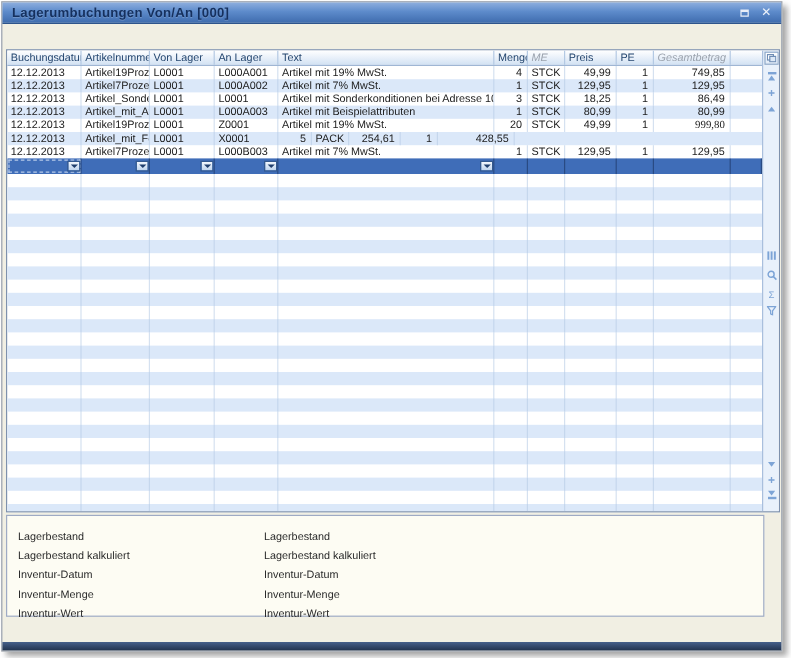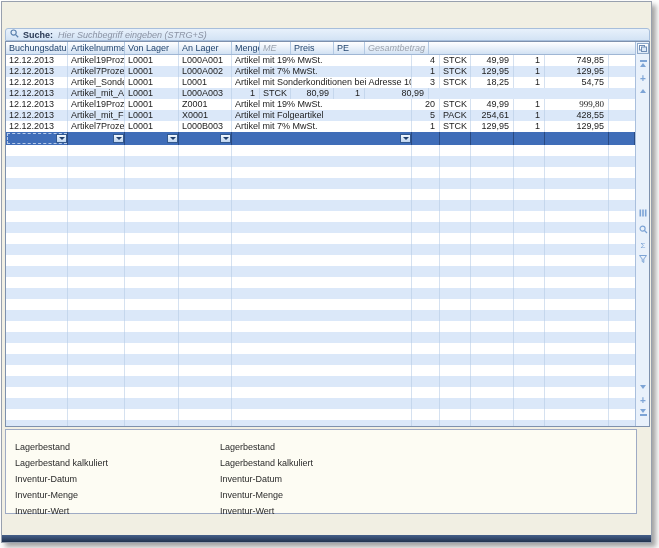--- a/index.html
+++ b/index.html
@@ -89,39 +89,39 @@
 
   
   .bottom-frame { position:absolute; left:0; right:0; bottom:0; height:7px;
     background:linear-gradient(#46608a,#22334f); }
 </style>
 </head>
 <body>
 
 <div class="window">
 
-
-  <div class="searchbar">
-    <span class="search-icon">
-      <svg width="9" height="9" viewBox="0 0 9 9">
-          <circle cx="3.6" cy="3.6" r="2.6" fill="none" stroke="#5b80ad" stroke-width="1.2"></circle>
-          <line x1="5.6" y1="5.6" x2="8.2" y2="8.2" stroke="#5b80ad" stroke-width="1.3"></line>
-        </svg>
-    </span>
-    <span class="search-label">Suche:</span>
-    <span class="search-placeholder">Hier Suchbegriff eingeben (STRG+S)</span>
+  <div class="titlebar">
+    <span class="title-text">Lagerumbuchungen Von/An [000]</span>
+    <div class="tb-buttons">
+      <span class="tb-btn">
+          <span class="restore-glyph"></span>
+        </span>
+      <span class="tb-btn close-glyph">✕</span>
+    </div>
   </div>
+
 
   <div class="grid">
     <div class="grid-main">
       <div class="grid-header">
           <div class="hcell" style="width: 62px;">Buchungsdatum</div>
           <div class="hcell" style="width: 57px;">Artikelnummer</div>
           <div class="hcell" style="width: 54px;">Von Lager</div>
           <div class="hcell" style="width: 53px;">An Lager</div>
+          <div class="hcell" style="width: 180px;">Text</div>
           <div class="hcell" style="width: 28px;">Menge</div>
           <div class="hcell muted" style="width: 31px;">ME</div>
           <div class="hcell" style="width: 43px;">Preis</div>
           <div class="hcell" style="width: 31px;">PE</div>
           <div class="hcell muted" style="width: 64px;">Gesamtbetrag</div>
           <div class="hcell filler"></div>
         </div>
       <div class="grid-body">
           <div class="row">
             <div class="cell" style="width: 62px;">12.12.2013</div>
@@ -152,28 +152,29 @@
           <div class="row">
             <div class="cell" style="width: 62px;">12.12.2013</div>
             <div class="cell" style="width: 57px;">Artikel_Sonderk</div>
             <div class="cell" style="width: 54px;">L0001</div>
             <div class="cell" style="width: 53px;">L0001</div>
             <div class="cell" style="width: 180px;">Artikel mit Sonderkonditionen bei Adresse 10000</div>
             <div class="cell num" style="width: 28px;">3</div>
             <div class="cell" style="width: 31px;">STCK</div>
             <div class="cell num" style="width: 43px;">18,25</div>
             <div class="cell num" style="width: 31px;">1</div>
-            <div class="cell num" style="width: 64px;">54,75</div>
+            <div class="cell num" style="width: 64px;">86,49</div>
             <div class="cell filler"></div>
           </div>
           <div class="row alt">
             <div class="cell" style="width: 62px;">12.12.2013</div>
             <div class="cell" style="width: 57px;">Artikel_mit_Attr</div>
             <div class="cell" style="width: 54px;">L0001</div>
             <div class="cell" style="width: 53px;">L000A003</div>
+            <div class="cell" style="width: 180px;">Artikel mit Beispielattributen</div>
             <div class="cell num" style="width: 28px;">1</div>
             <div class="cell" style="width: 31px;">STCK</div>
             <div class="cell num" style="width: 43px;">80,99</div>
             <div class="cell num" style="width: 31px;">1</div>
             <div class="cell num" style="width: 64px;">80,99</div>
             <div class="cell filler"></div>
           </div>
           <div class="row">
             <div class="cell" style="width: 62px;">12.12.2013</div>
             <div class="cell" style="width: 57px;">Artikel19Prozer</div>
@@ -185,21 +186,20 @@
             <div class="cell num" style="width: 43px;">49,99</div>
             <div class="cell num" style="width: 31px;">1</div>
             <div class="cell num" style="width: 64px; font-family: Liberation Serif, serif;">999,80</div>
             <div class="cell filler"></div>
           </div>
           <div class="row alt">
             <div class="cell" style="width: 62px;">12.12.2013</div>
             <div class="cell" style="width: 57px;">Artikel_mit_Folg</div>
             <div class="cell" style="width: 54px;">L0001</div>
             <div class="cell" style="width: 53px;">X0001</div>
-            <div class="cell" style="width: 180px;">Artikel mit Folgeartikel</div>
             <div class="cell num" style="width: 28px;">5</div>
             <div class="cell" style="width: 31px;">PACK</div>
             <div class="cell num" style="width: 43px;">254,61</div>
             <div class="cell num" style="width: 31px;">1</div>
             <div class="cell num" style="width: 64px;">428,55</div>
             <div class="cell filler"></div>
           </div>
           <div class="row">
             <div class="cell" style="width: 62px;">12.12.2013</div>
             <div class="cell" style="width: 57px;">Artikel7Prozent</div>

